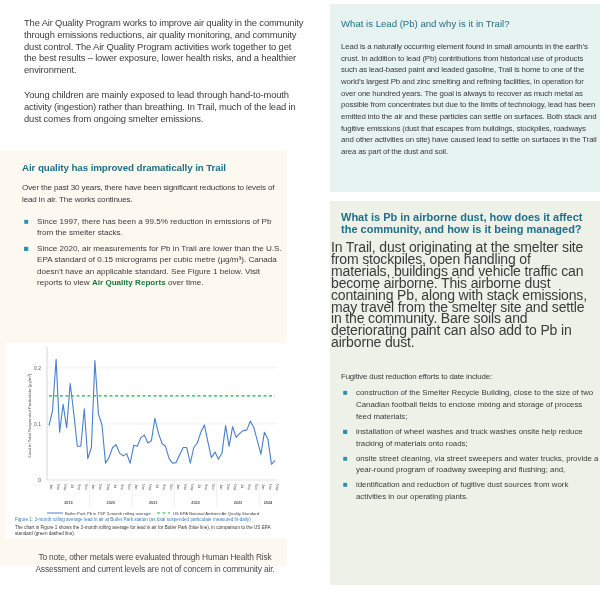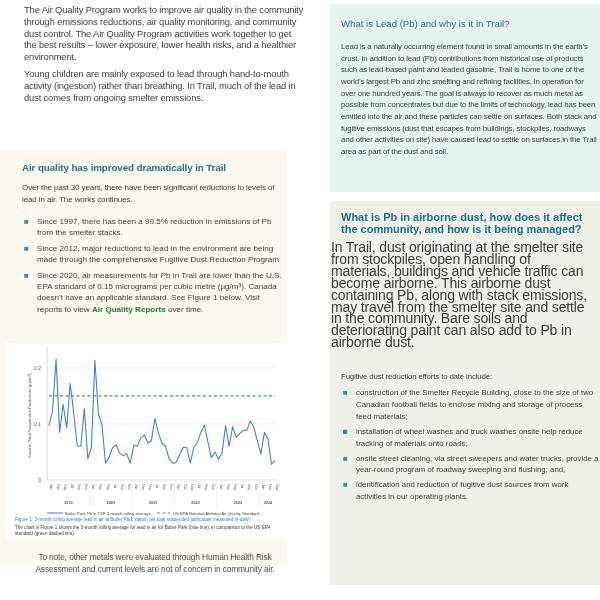--- a/index.html
+++ b/index.html
@@ -1,21 +1,21 @@
 <!DOCTYPE html>
 <html><head>
 <meta charset="utf-8">
 <style>
   * { box-sizing: border-box; margin: 0; padding: 0; }
   html, body { width: 600px; height: 600px; background: #ffffff; overflow: hidden; }
   body { font-family: "Liberation Sans", sans-serif; color: #3b3b3b; position: relative; }
   p { letter-spacing: -0.15px; }
 
   .intro { position: absolute; left: 24px; top: 4px; width: 280px; font-size: 9.4px; line-height: 11.8px; color: #3d3d3d; }
-  .intro p { margin-bottom: 5px; }
+  .intro p { margin-bottom: 5px; margin-top: 13px; }
 
   .left-panel { position: absolute; left: 0; top: 150px; width: 287px; height: 416px; background: #fdf8f0; }
   .left-panel h2 { position: absolute; left: 22px; top: 12px; font-size: 9.8px; font-weight: bold; color: #1f6f8b; letter-spacing: -0.1px; }
   .left-panel .lead { position: absolute; left: 22px; top: 32px; width: 262px; font-size: 8.1px; line-height: 11.8px; color: #3b3b3b; }
   .left-panel ul { position: absolute; left: 22px; top: 66px; width: 264px; list-style: none; }
   .left-panel li, .right-b li { position: relative; padding-left: 15px; font-size: 8.1px; line-height: 11.4px; margin-bottom: 4px; color: #3b3b3b; }
   .bullet { position: absolute; left: 2px; top: 0; color: #2a8fb0; font-size: 8px; }
   .link { color: #1f7a3a; font-weight: bold; }
 
   .chart-card { position: absolute; left: 5px; top: 193px; width: 282px; height: 196px; background: #ffffff; }
@@ -42,21 +42,21 @@
 <div class="intro">
   <p>The Air Quality Program works to improve air quality in the community through emissions reductions, air quality monitoring, and community dust control. The Air Quality Program activities work together to get the best results – lower exposure, lower health risks, and a healthier environment.</p>
   <p>Young children are mainly exposed to lead through hand-to-mouth activity (ingestion) rather than breathing.  In Trail, much of the lead in dust comes from ongoing smelter emissions.</p>
 </div>
 
 <div class="left-panel">
   <h2>Air quality has improved dramatically in Trail</h2>
   <p class="lead">Over the past 30 years, there have been significant reductions to levels of lead in air. The works continues.</p>
   <ul>
     <li><span class="bullet">■</span><span>Since 1997, there has been a 99.5% reduction in emissions of Pb from the smelter stacks.</span></li>
-    <li><span class="bullet">■</span><span>Since 2012, major reductions to lead in the environment are being made through the comprehensive Fugitive Dust Reduction Program</span></li>
+    <li><span class="bullet">■</span></li>
     <li><span class="bullet">■</span><span>Since 2020, air measurements for Pb in Trail are lower than the U.S. EPA standard of 0.15 micrograms per cubic metre (µg/m³). Canada doesn’t have an applicable standard. See Figure 1 below. Visit reports to view </span><a class="link">Air Quality Reports</a><span> over time.</span></li>
   </ul>
 
   <div class="chart-card">
     <svg id="chart-svg" width="282" height="174">
         <text x="36" y="139" font-size="5" text-anchor="end" fill="#555" font-family="Liberation Sans, sans-serif">0</text>
         <line x1="42" x2="272" y1="80.91304347826087" y2="80.91304347826087" stroke="#e6e6e6" stroke-width="0.6"></line>
         <text x="36" y="82.91304347826087" font-size="5" text-anchor="end" fill="#555" font-family="Liberation Sans, sans-serif">0.1</text>
         <line x1="42" x2="272" y1="24.82608695652175" y2="24.82608695652175" stroke="#e6e6e6" stroke-width="0.6"></line>
         <text x="36" y="26.82608695652175" font-size="5" text-anchor="end" fill="#555" font-family="Liberation Sans, sans-serif">0.2</text>

